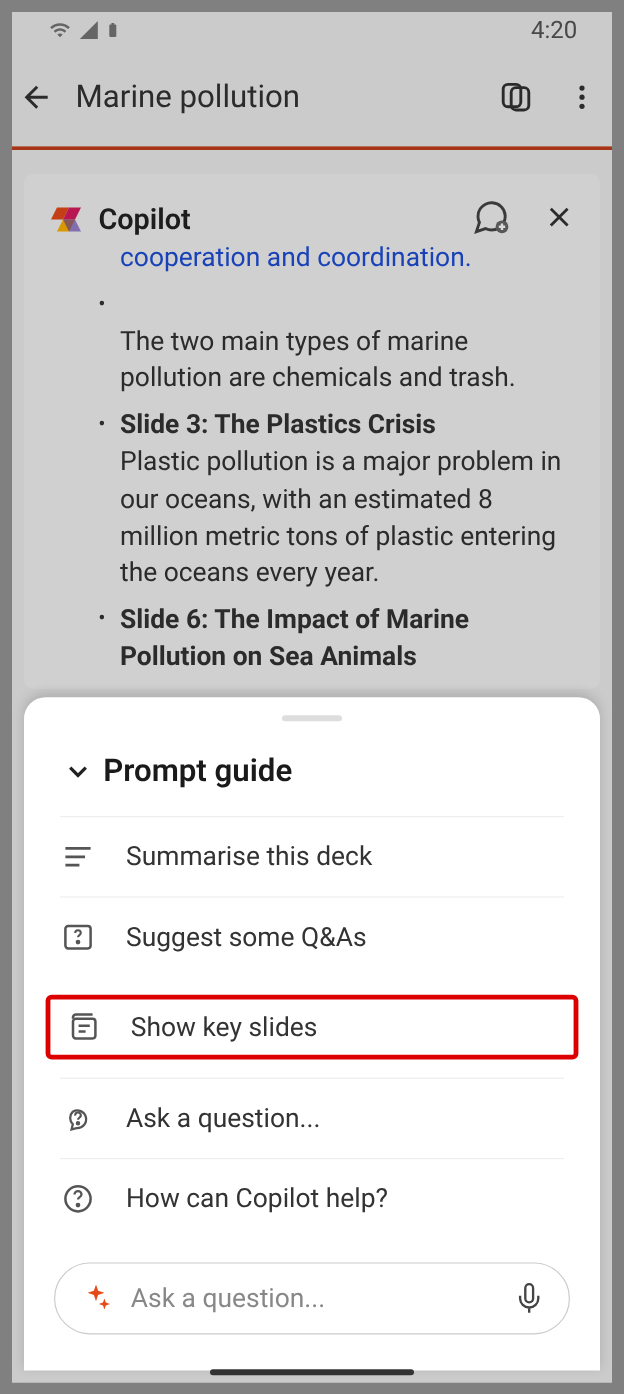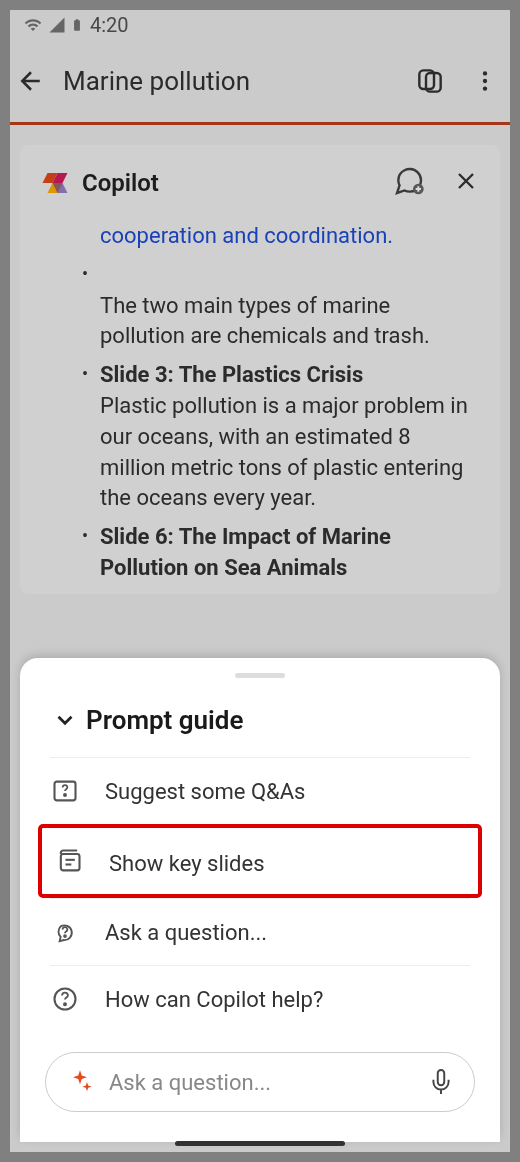--- a/index.html
+++ b/index.html
@@ -21,23 +21,23 @@
     }
     .dimmed-layer {
       position: absolute;
       top: 0; left: 0; right: 0; bottom: 0;
       background: #efefef;
       filter: brightness(0.85);
     }
     .status-bar {
       height: 30px;
       display: flex;
-      justify-content: flex-start;
-      align-items: center;
-      padding: 0 12px;
+      justify-content: space-between;
+      align-items: center;
+      padding: 0 29px;
       font-size: 20px;
       color: #555;
       gap: 6px;
     }
     .status-icons { display: flex; gap: 4px; align-items: center; }
     .app-header {
       height: 85px;
       display: flex;
       align-items: center;
       padding: 0 3px;
@@ -62,21 +62,20 @@
     .copilot-panel {
       margin: 20px 10px 0 10px;
       background: #f5f5f5;
       border-radius: 8px;
       padding: 20px 20px 10px 20px;
     }
     .copilot-header {
       display: flex;
       align-items: center;
       gap: 12px;
-      margin-bottom: 20px;
     }
     .copilot-logo {
       width: 30px; height: 30px;
     }
     .copilot-title {
       font-size: 24px;
       font-weight: 600;
       color: #222;
       flex: 1;
     }
@@ -150,23 +149,22 @@
       display: flex; align-items: center; justify-content: center;
       color: #555;
     }
     .guide-label {
       font-size: 22px;
       color: #333;
     }
     .highlighted {
       border: 4px solid #d00;
       border-radius: 5px;
-      margin: 0 -12px;
-      padding: 18px 12px !important;
-      align-items: flex-end;
+      margin: 15px -12px;
+      padding: 8px 12px !important;
     }
     .input-bar {
       margin: 20px 25px 0 25px;
       height: 60px;
       border: 1px solid #ccc;
       border-radius: 30px;
       display: flex;
       align-items: center;
       padding: 0 20px;
       gap: 15px;
@@ -297,20 +295,30 @@
       <div class="chevron-down">
         <svg width="26" height="26" viewBox="0 0 24 24" fill="none" stroke="#222" stroke-width="2.5">
             <path d="M6 9l6 6 6-6"></path>
           </svg>
       </div>
       <div class="guide-title">Prompt guide</div>
     </div>
 
     <div class="guide-list">
 
+      <div class="guide-item">
+        <div class="guide-icon">
+          <svg width="28" height="28" viewBox="0 0 24 24" fill="none" stroke="#555" stroke-width="2">
+              <line x1="3" y1="6" x2="21" y2="6"></line>
+              <line x1="3" y1="12" x2="17" y2="12"></line>
+              <line x1="3" y1="18" x2="13" y2="18"></line>
+            </svg>
+        </div>
+        <div class="guide-label">Summarise this deck</div>
+      </div>
 
       <div class="guide-item">
         <div class="guide-icon">
           <svg width="28" height="28" viewBox="0 0 24 24" fill="none" stroke="#555" stroke-width="1.8">
               <rect x="3" y="4" width="18" height="16" rx="2"></rect>
               <path d="M10 9a2 2 0 114 0c0 1.5-2 1.5-2 3" stroke-width="1.5"></path>
               <circle cx="12" cy="15.5" r="0.8" fill="#555"></circle>
             </svg>
         </div>
         <div class="guide-label">Suggest some Q&amp;As</div>

